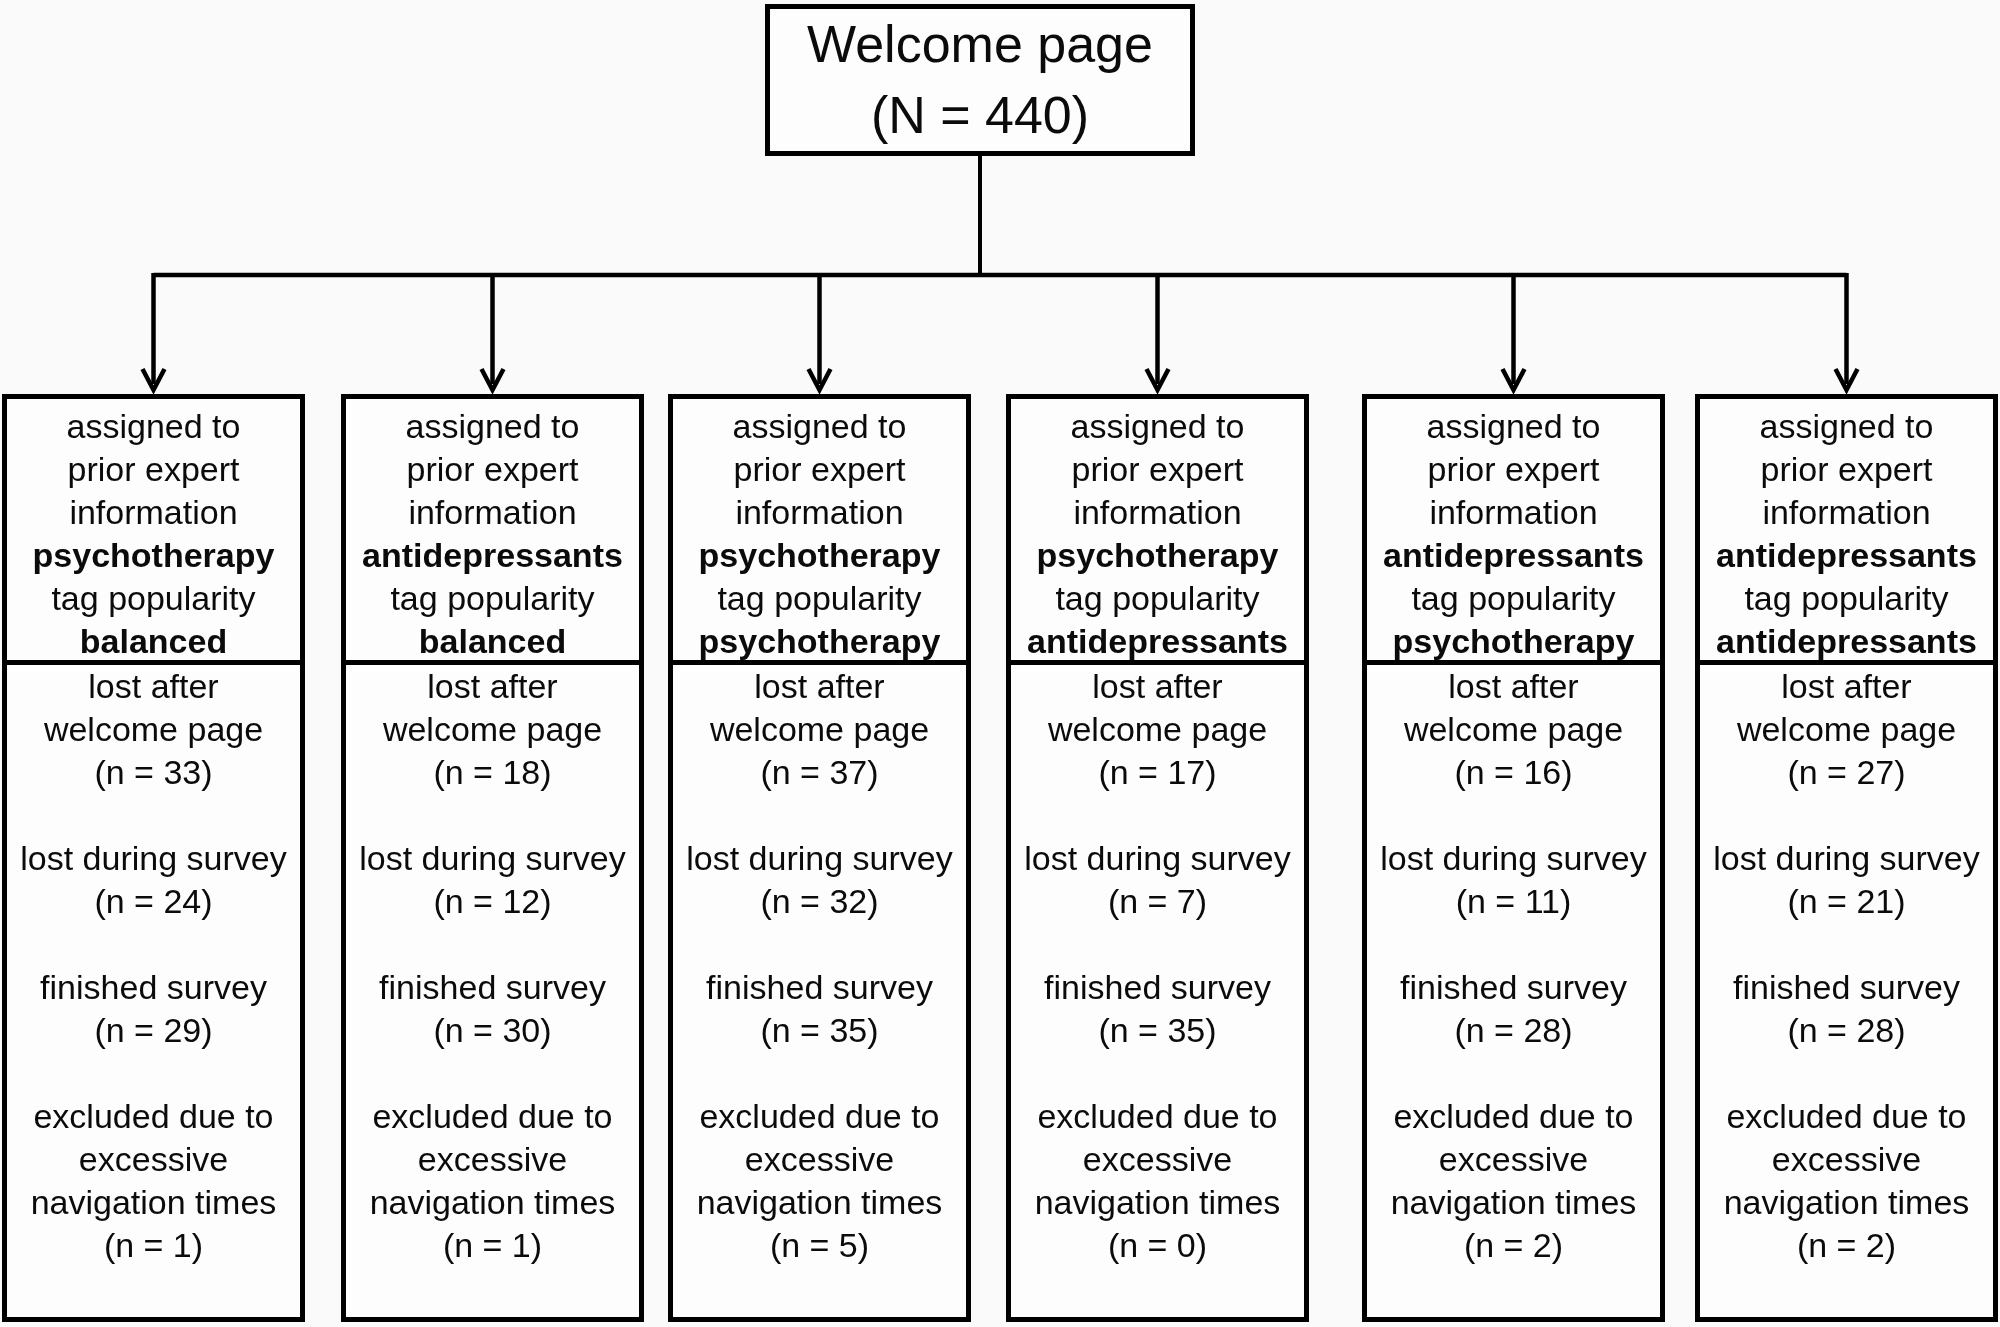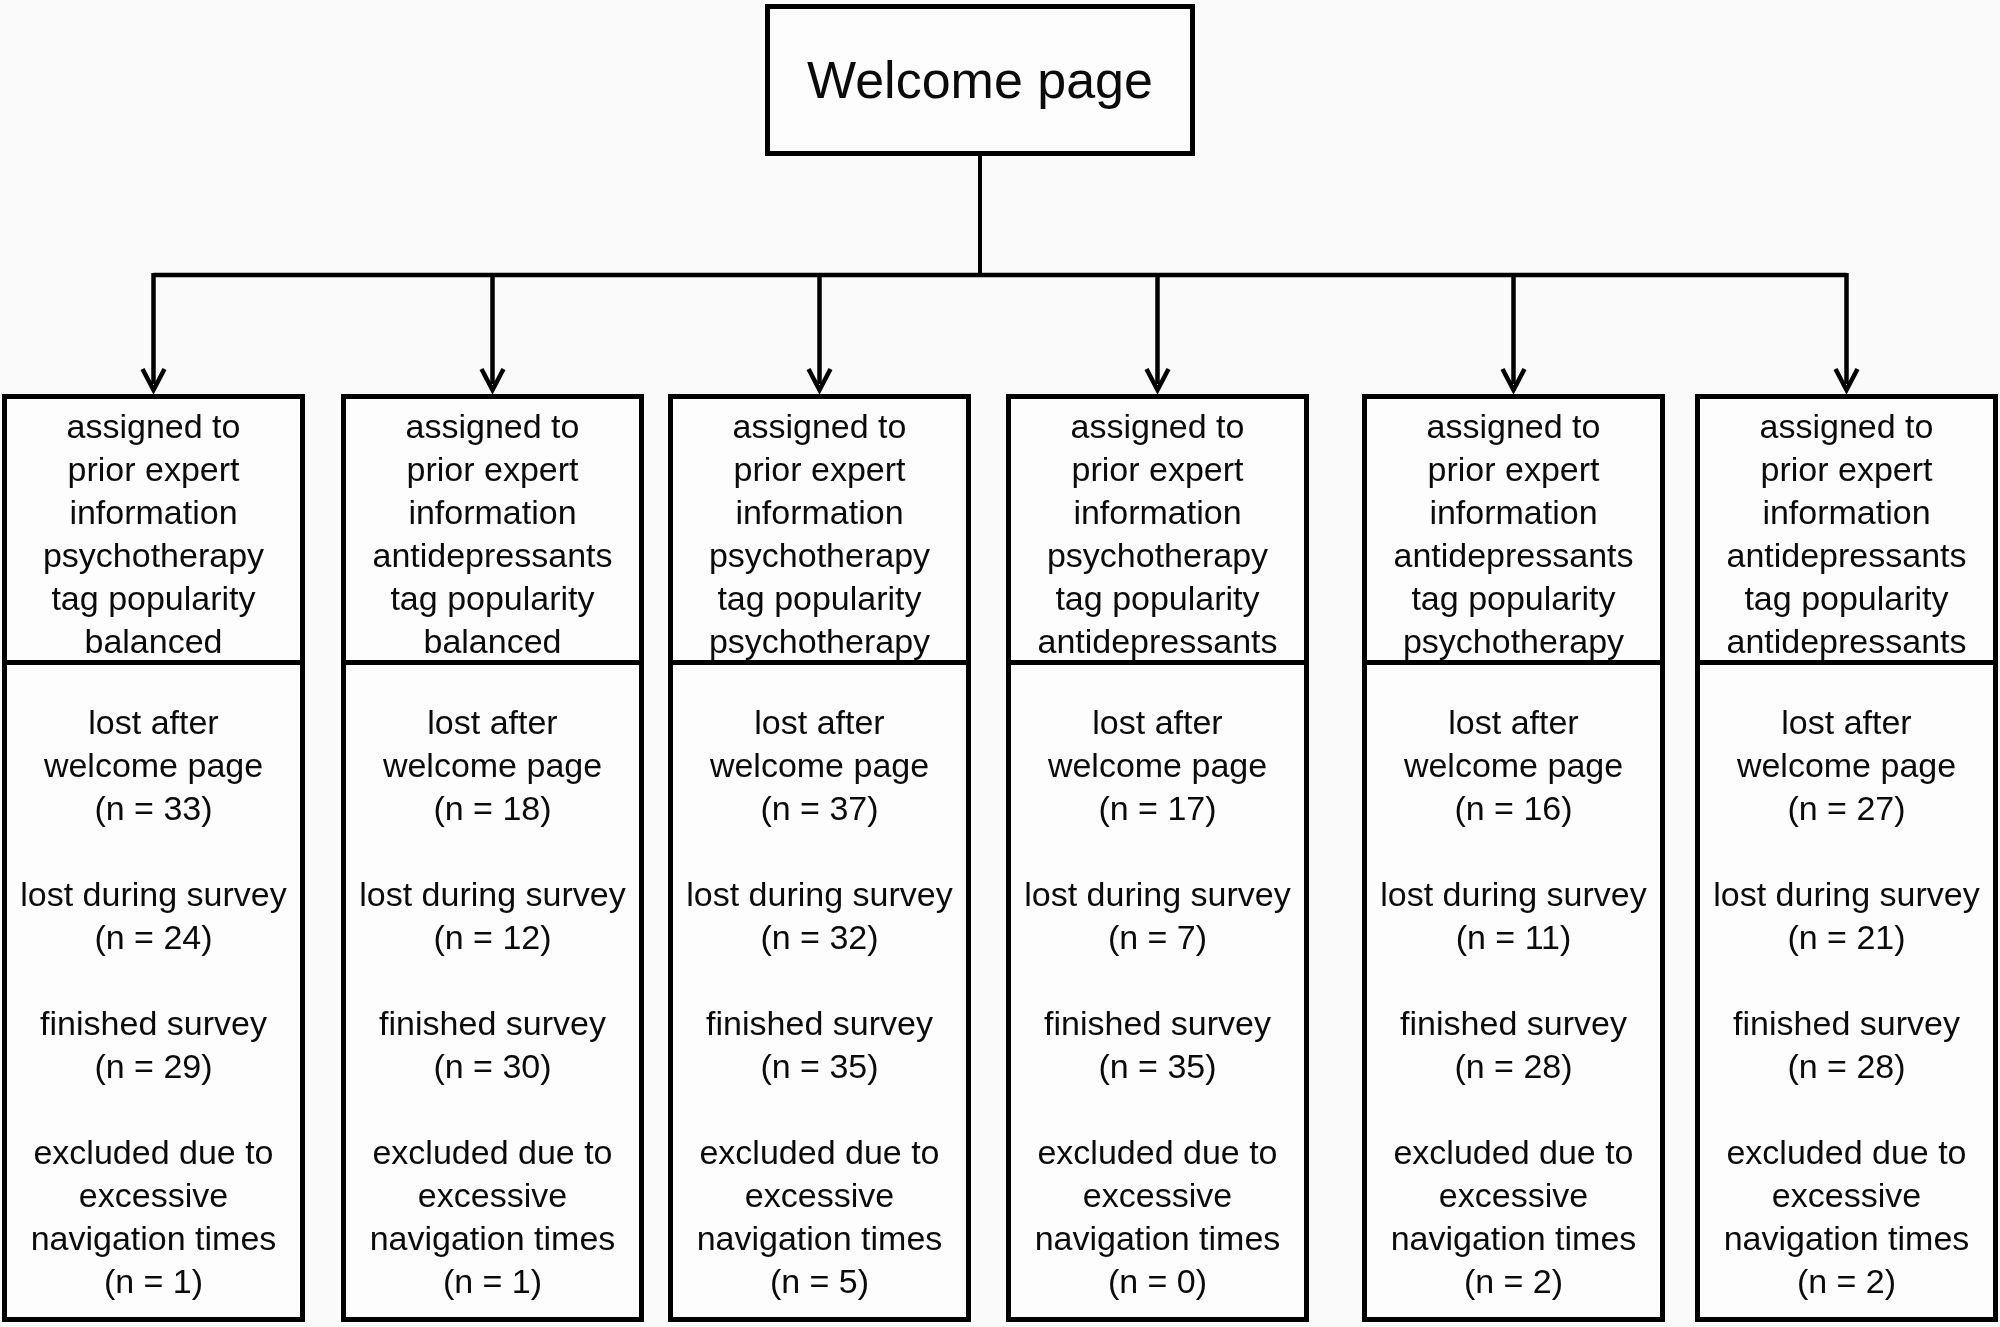--- a/index.html
+++ b/index.html
@@ -37,33 +37,33 @@
     text-align: center;
     font-size: 34px; line-height: 43px; justify-content: space-between;
   }
   .col-top {
     height: 266px; box-sizing: border-box;
     border-bottom: 5px solid #000;
     padding-top: 6px;
   }
   .col-bottom {
     flex: 1;
-    padding-top: 36px;
   }
   .stat + .stat { margin-top: 43px; }
   .pre { white-space: pre-line; }
-  .b { font-weight: 400; }
+  .b { font-weight: 700; }
 </style>
 </head>
 <body>
 
 <div class="canvas">
 
   <div class="welcome">
     <div>Welcome page</div>
+    <div>(N = 440)</div>
   </div>
 
   <svg class="connectors" viewBox="0 0 2000 1327" xmlns="http://www.w3.org/2000/svg">
     <line x1="980" y1="156" x2="980" y2="277" stroke="#000" stroke-width="4"></line>
     <line x1="153.5" y1="275" x2="1846.5" y2="275" stroke="#000" stroke-width="4.5"></line>
 
     <line x1="153.5" y1="273" x2="153.5" y2="384" stroke="#000" stroke-width="4.5"></line>
     <polyline points="142.5,369 153.5,390 164.5,369" fill="none" stroke="#000" stroke-width="4.5"></polyline>
 
     <line x1="492.5" y1="273" x2="492.5" y2="384" stroke="#000" stroke-width="4.5"></line>

